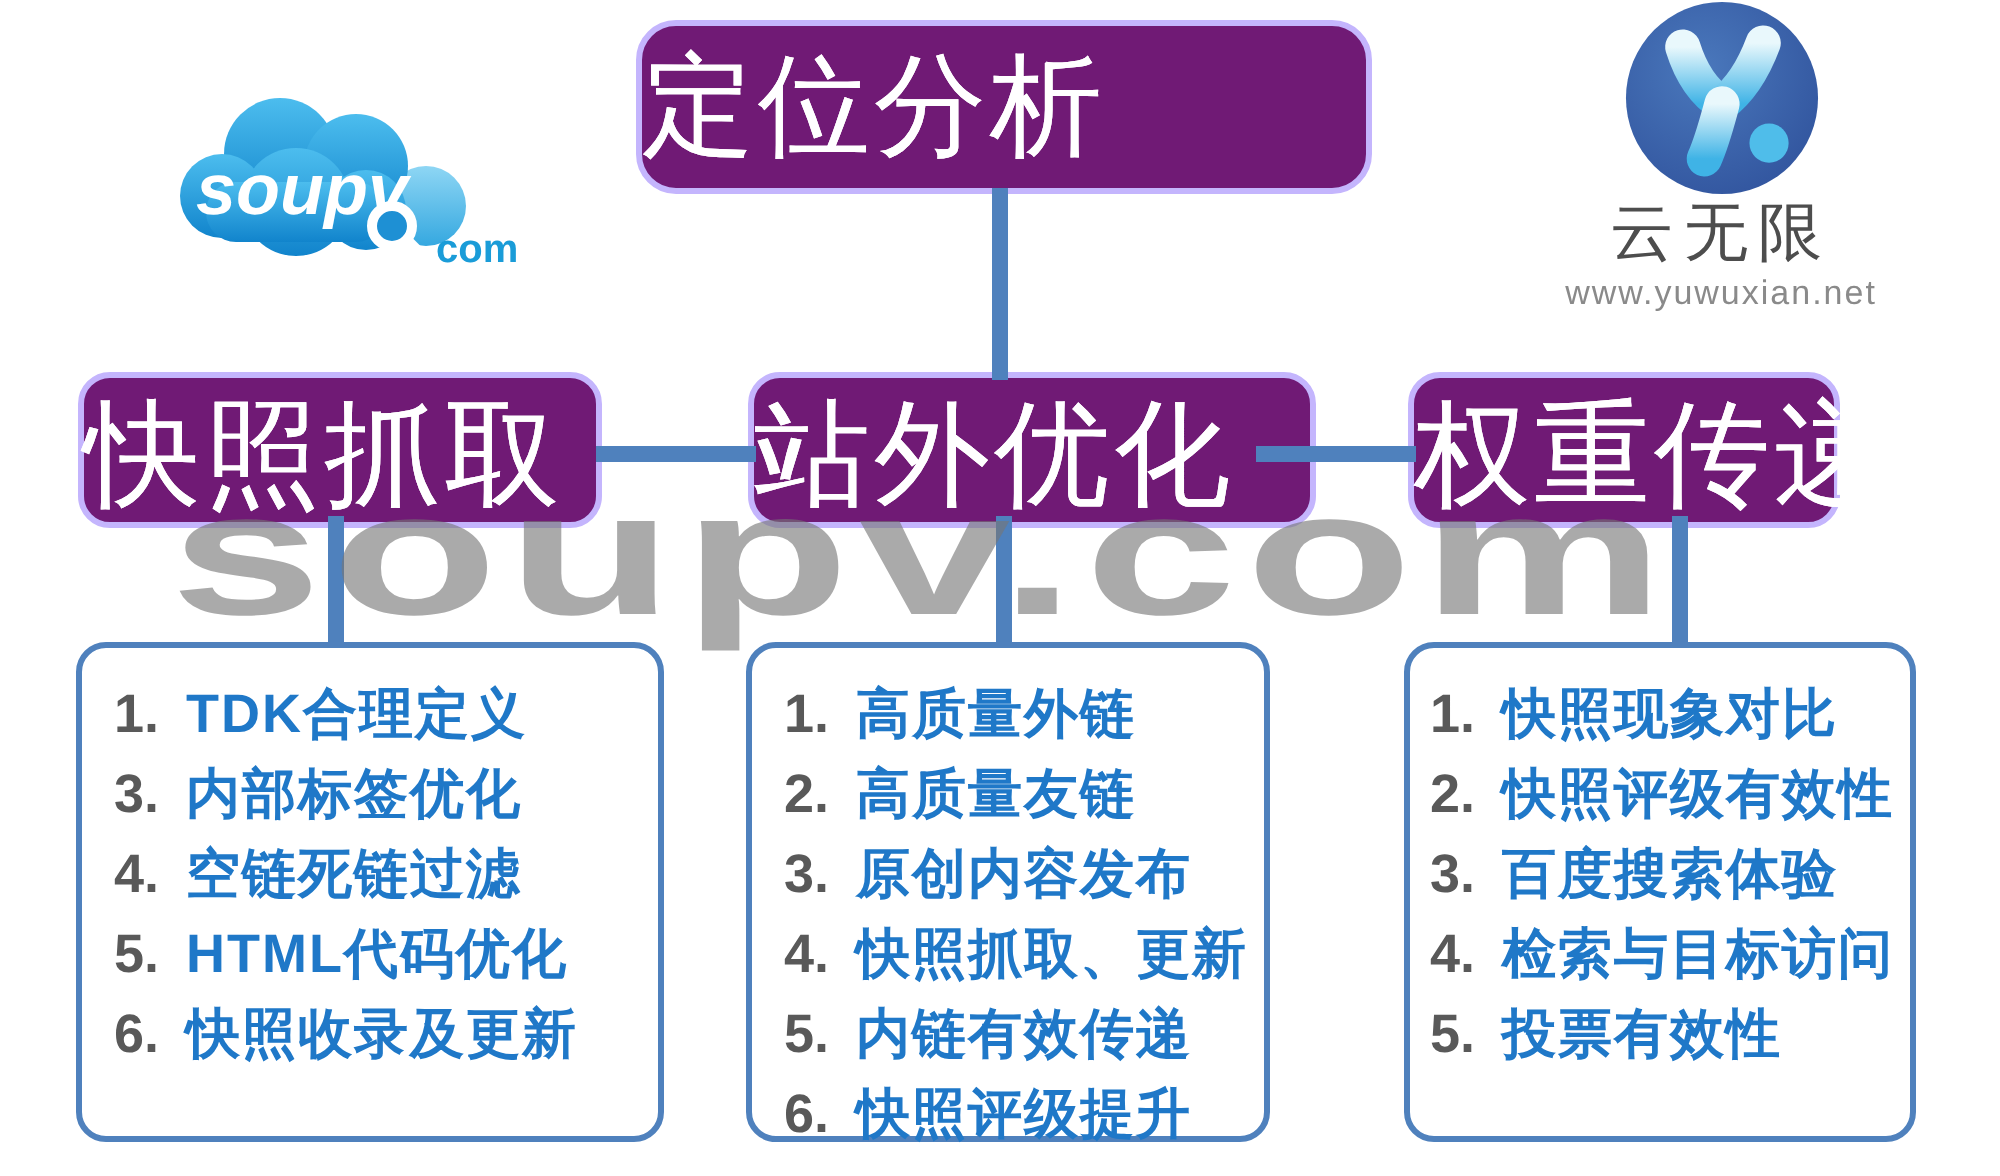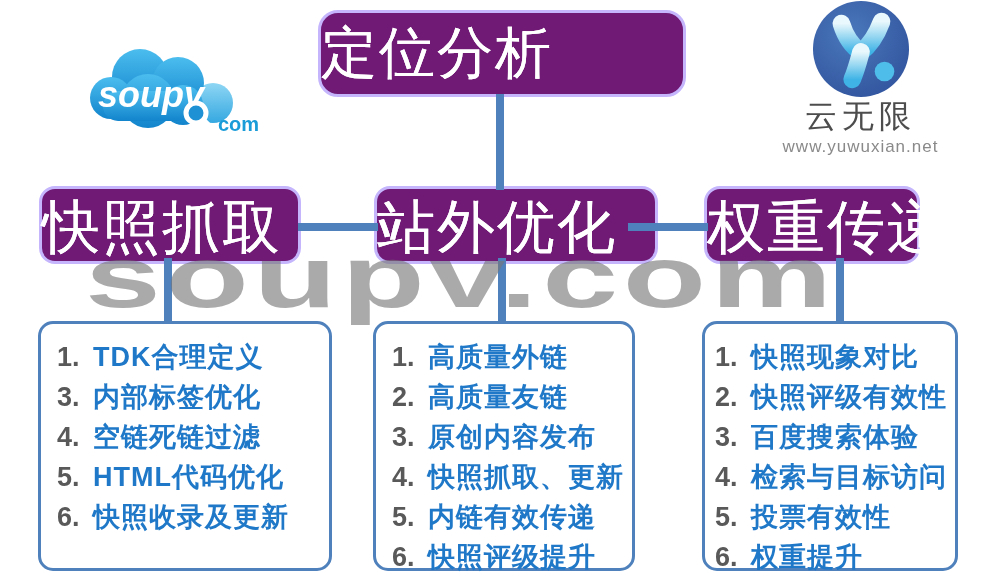--- a/index.html
+++ b/index.html
@@ -156,18 +156,17 @@
       <div class="item-row"><span class="item-num">4.</span><span class="item-text">快照抓取、更新</span></div>
       <div class="item-row"><span class="item-num">5.</span><span class="item-text">内链有效传递</span></div>
       <div class="item-row"><span class="item-num">6.</span><span class="item-text">快照评级提升</span></div>
     </div>
   <div class="list-box list-right">
       <div class="item-row"><span class="item-num">1.</span><span class="item-text">快照现象对比</span></div>
       <div class="item-row"><span class="item-num">2.</span><span class="item-text">快照评级有效性</span></div>
       <div class="item-row"><span class="item-num">3.</span><span class="item-text">百度搜索体验</span></div>
       <div class="item-row"><span class="item-num">4.</span><span class="item-text">检索与目标访问</span></div>
       <div class="item-row"><span class="item-num">5.</span><span class="item-text">投票有效性</span></div>
-      <div class="item-row"><span class="item-num">6.</span><span class="item-text">权重提升</span></div>
     </div>
 
   <div class="watermark">soupv.com</div>
 
 </div>
 
 </body></html>

